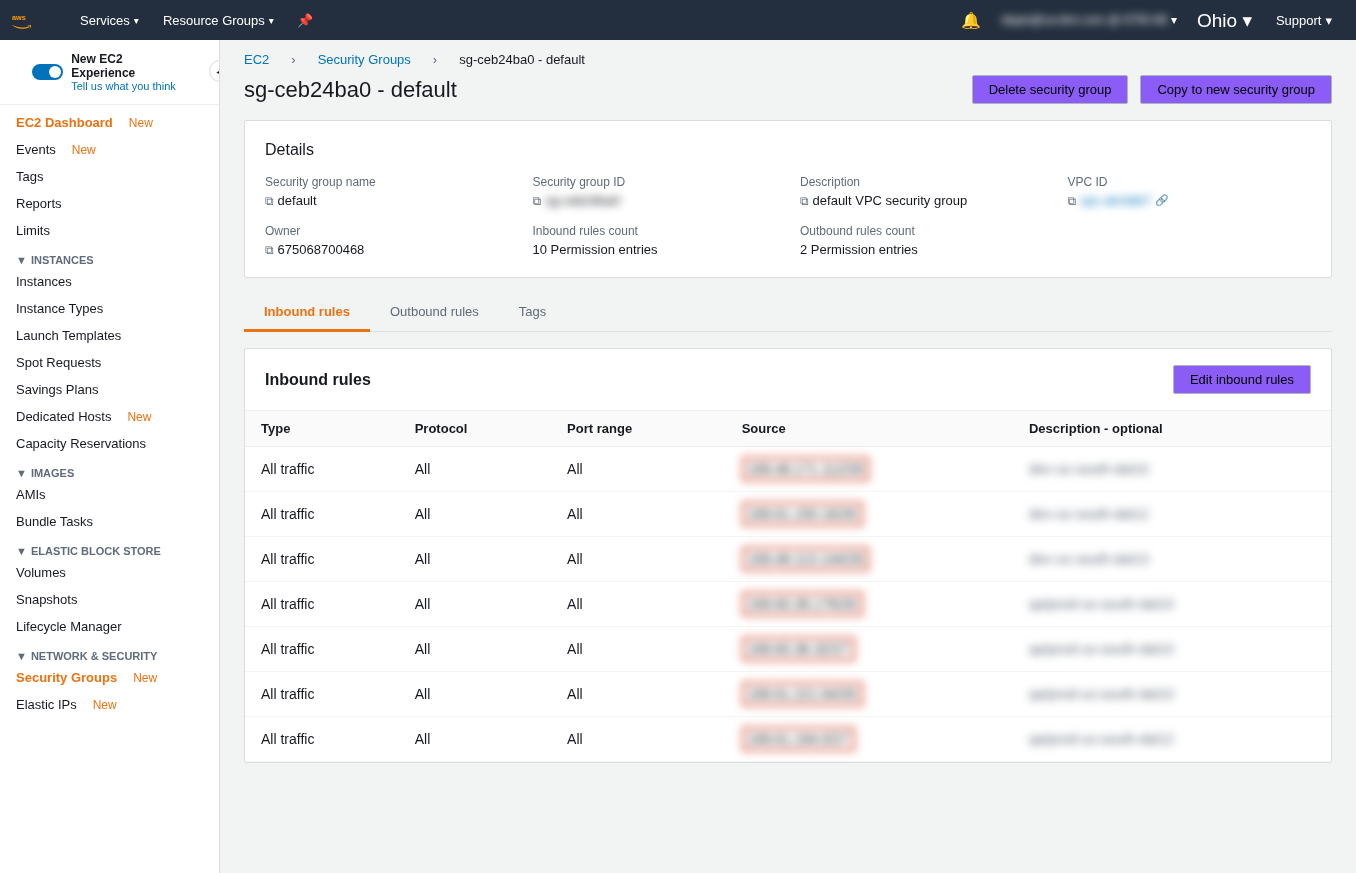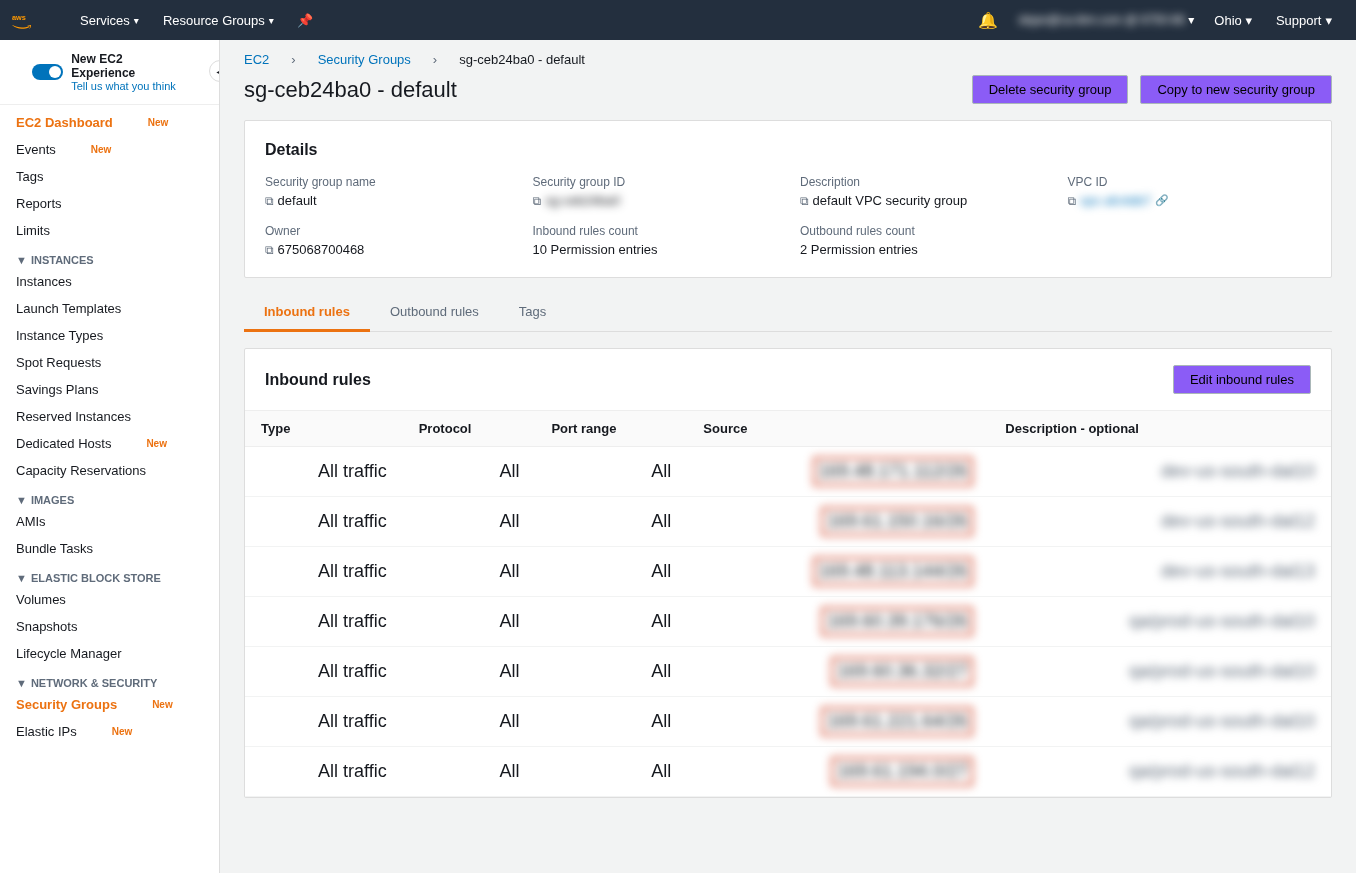--- a/index.html
+++ b/index.html
@@ -24,21 +24,21 @@
     .aws-logo svg { width: 40px; height: 24px; }
     .nav-link {
       color: #fff; font-size: 13px; padding: 0 12px; cursor: pointer; display: flex; align-items: center; gap: 4px;
       height: 24px; white-space: nowrap;
     }
     .nav-link .chevron { font-size: 10px; }
     .nav-spacer { flex: 1; }
     .nav-right { display: flex; align-items: center; gap: 4px; }
     .nav-icon-btn { color: #fff; padding: 0 8px; cursor: pointer; height: 40px; display: flex; align-items: center; font-size: 16px; }
     .nav-user { color: #fff; font-size: 12px; padding: 0 8px; cursor: pointer; }
-    .nav-region { color: #fff; font-size: 13px; padding: 0 8px; cursor: pointer; }
+    .nav-region { color: #fff; font-size: 19px; padding: 0 8px; cursor: pointer; }
 
     
     .layout { display: flex; margin-top: 40px; }
 
     
     .sidebar {
       width: 220px;
       min-width: 220px;
       background: #fff;
       border-right: 1px solid #ddd;
@@ -65,25 +65,25 @@
     .toggle-switch::after {
       content: ''; position: absolute; right: 2px; top: 2px;
       width: 12px; height: 12px; background: #fff; border-radius: 50%;
     }
     .ec2-exp-text { font-size: 12px; font-weight: bold; }
     .ec2-exp-sub { font-size: 11px; color: #0073bb; cursor: pointer; }
 
     .sidebar-nav { padding: 4px 0; }
     .sidebar-item {
       padding: 6px 16px; cursor: pointer; color: #16191f; font-size: 13px;
-      display: flex; align-items: center; gap: 15px; text-align: right;
+      display: flex; align-items: center; gap: 4px; text-align: right;
     }
     .sidebar-item.active { color: #ec7211; font-weight: bold; }
     .sidebar-item .badge {
-      font-size: 10px; color: #ec7211; font-weight: bold; margin-left: 20px;
+      font-size: 12px; color: #ec7211; font-weight: normal; margin-left: 12px;
     }
     .sidebar-group-label {
       font-size: 11px; font-weight: bold; color: #5f6b7a;
       padding: 10px 16px 2px 16px; display: flex; align-items: center; gap: 4px;
     }
 
     
     .main-content {
       margin-left: 220px;
       padding: 0;
@@ -110,21 +110,21 @@
     .btn {
       padding: 6px 16px; border: 1px solid #aab7b8; border-radius: 2px;
       background: #8b5cf6; cursor: pointer; font-size: 13px; white-space: nowrap;
     }
 
     
     .card {
       background: #fff; border: 1px solid #ddd; border-radius: 2px;
       margin: 0 24px 16px 24px; padding: 20px;
     }
-    .card-title { font-size: 16px; font-weight: bold; margin-bottom: 16px; }
+    .card-title { font-size: 16px; font-weight: normal; margin-bottom: 16px; }
     .details-grid {
       display: grid; grid-template-columns: repeat(4, 1fr); gap: 16px 24px;
     }
     .detail-item {}
     .detail-label { font-size: 12px; color: #5f6b7a; margin-bottom: 4px; }
     .detail-value { font-size: 13px; color: #16191f; display: flex; align-items: center; gap: 4px; }
     .detail-value .link { color: #0073bb; cursor: pointer; }
     .detail-value .ext-link { font-size: 11px; color: #0073bb; cursor: pointer; }
     .blurred { filter: blur(4px); user-select: none; }
 
@@ -151,23 +151,22 @@
     .table-title { font-size: 16px; font-weight: bold; flex: 1; }
     .table-wrapper { overflow-x: auto; }
     table {
       width: 100%; border-collapse: collapse;
     }
     thead th {
       padding: 10px 16px; text-align: left; font-size: 13px; font-weight: bold;
       color: #16191f; background: #fafafa; border-bottom: 1px solid #eee;
     }
     tbody td {
-      padding: 10px 16px; font-size: 18px; color: #16191f;
+      padding: 10px 16px; font-size: 14px; color: #16191f;
       border-bottom: 1px solid #f2f3f3;
-      text-align: right;
     }
     .source-highlight {
       border: 2px solid #d13212; border-radius: 2px; padding: 2px 4px;
       display: inline-block;
     }
     .desc-col { color: #5f6b7a; }
   </style>
 </head>
 <body>
 
@@ -241,25 +240,24 @@
       <div class="sidebar-item">
         <span>Limits</span>
       </div>
 
       <div class="sidebar-group-label">
         <span>▼</span>
         <span>INSTANCES</span>
       </div>
       <div id="instances-items">
           <div class="sidebar-item">Instances</div>
+          <div class="sidebar-item">Instance Types</div>
           <div class="sidebar-item">Launch Templates</div>
-          <div class="sidebar-item">Instance Types</div>
           <div class="sidebar-item">Spot Requests</div>
           <div class="sidebar-item">Savings Plans</div>
-          <div class="sidebar-item">Reserved Instances</div>
           <div class="sidebar-item">Dedicated Hosts<span class="badge">New</span></div>
           <div class="sidebar-item">Capacity Reservations</div>
         </div>
 
       <div class="sidebar-group-label">
         <span>▼</span>
         <span>IMAGES</span>
       </div>
       <div id="images-items">
           <div class="sidebar-item">AMIs</div>

